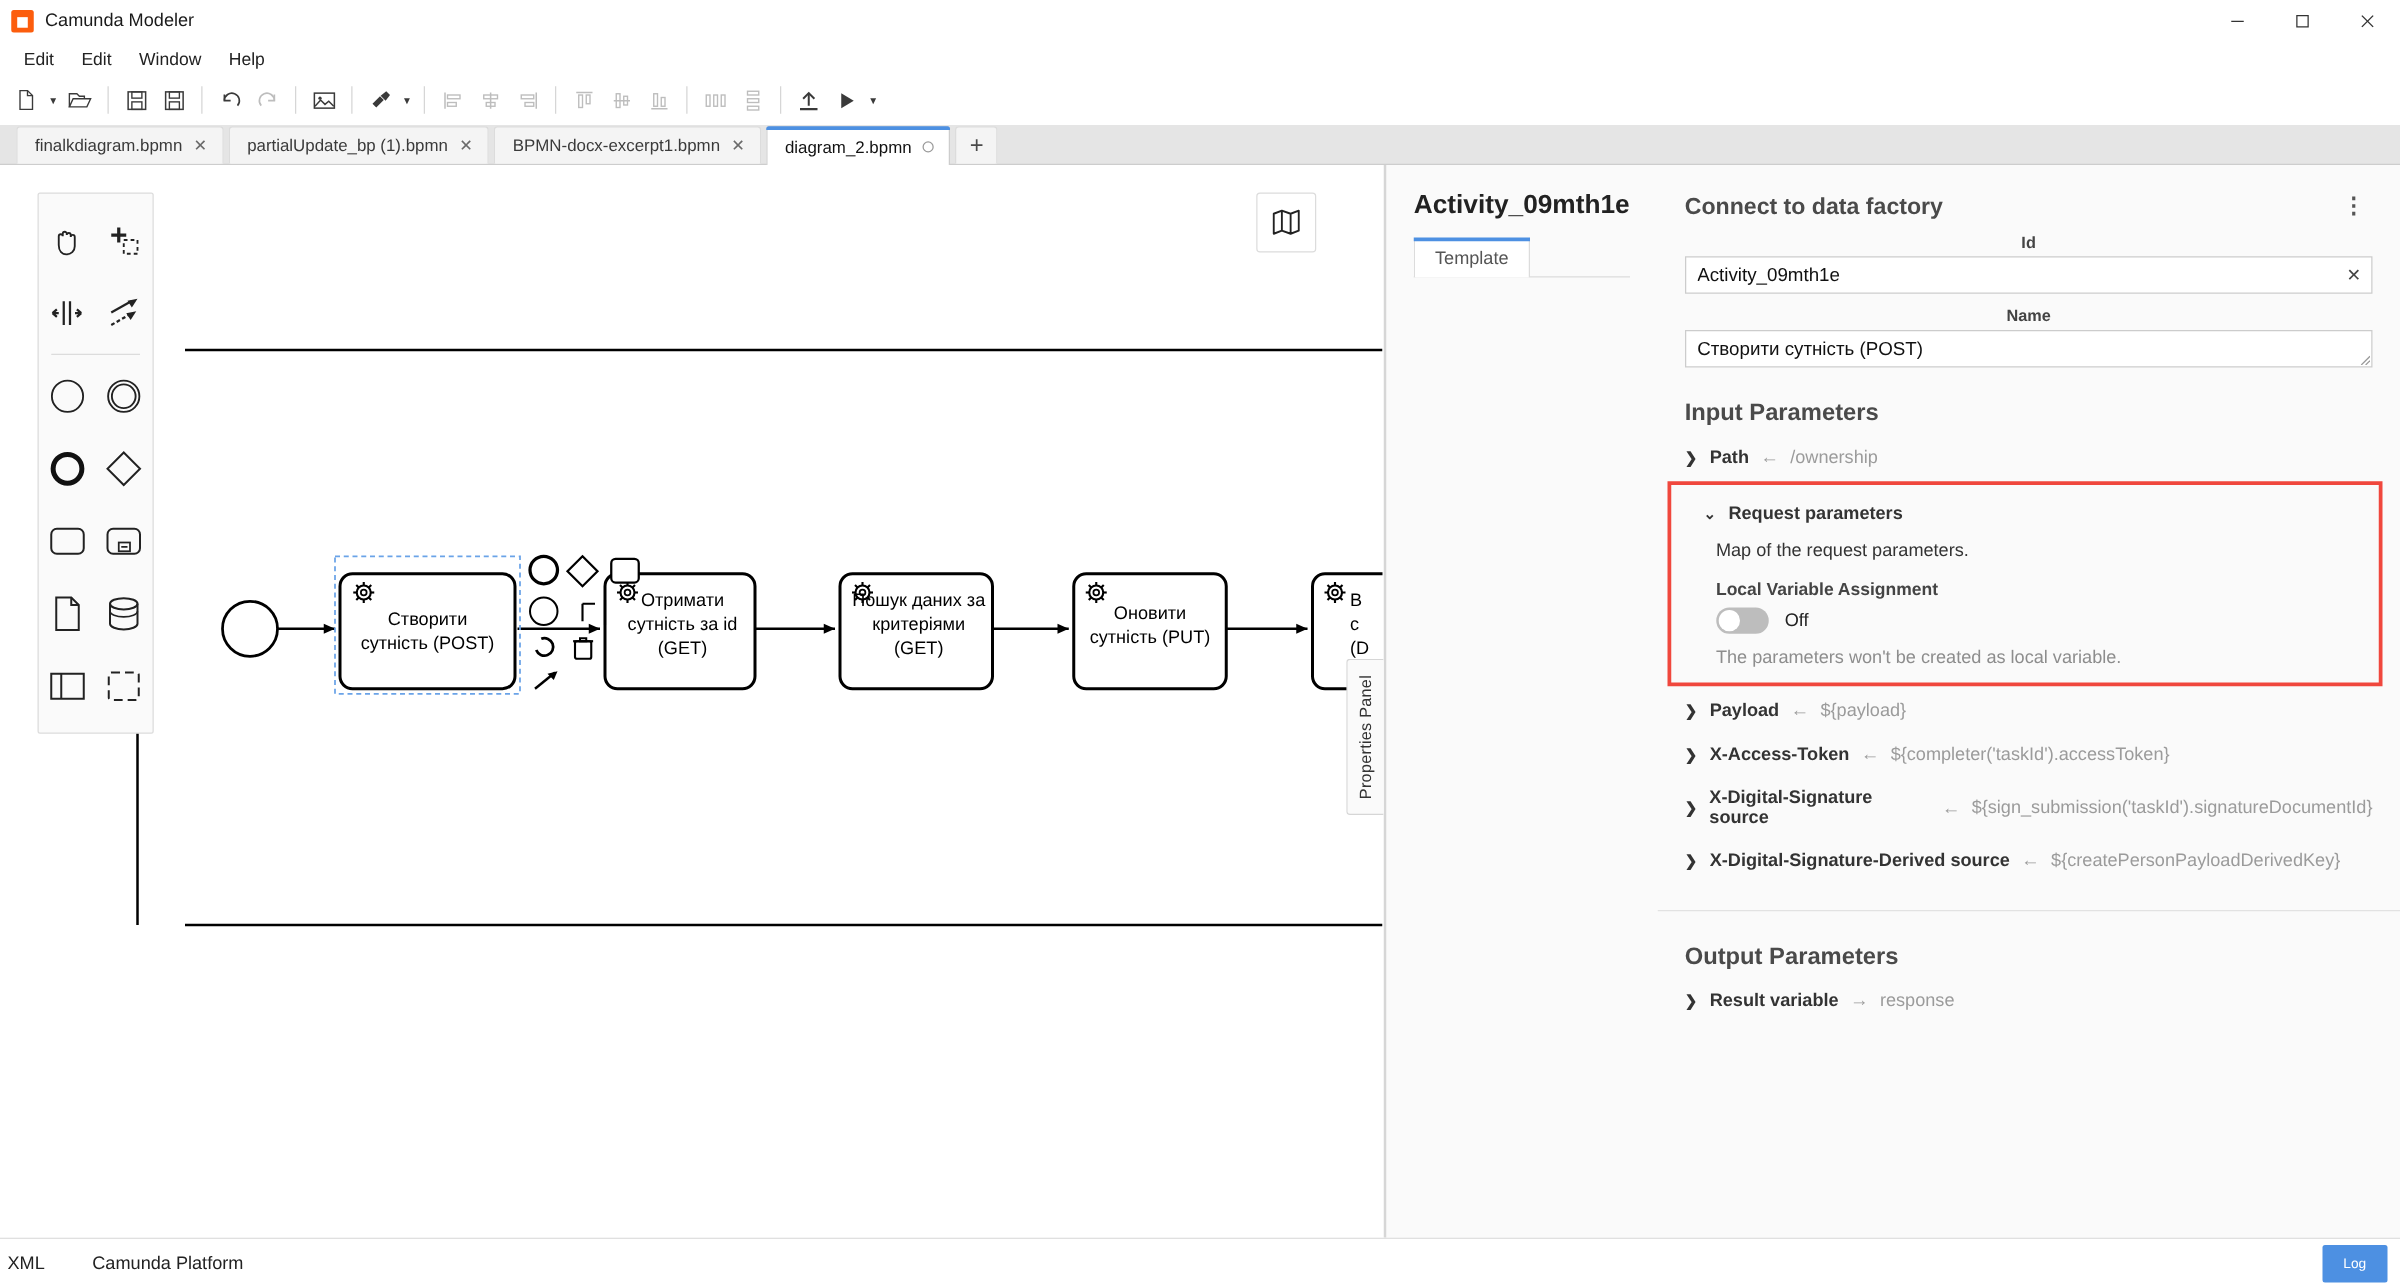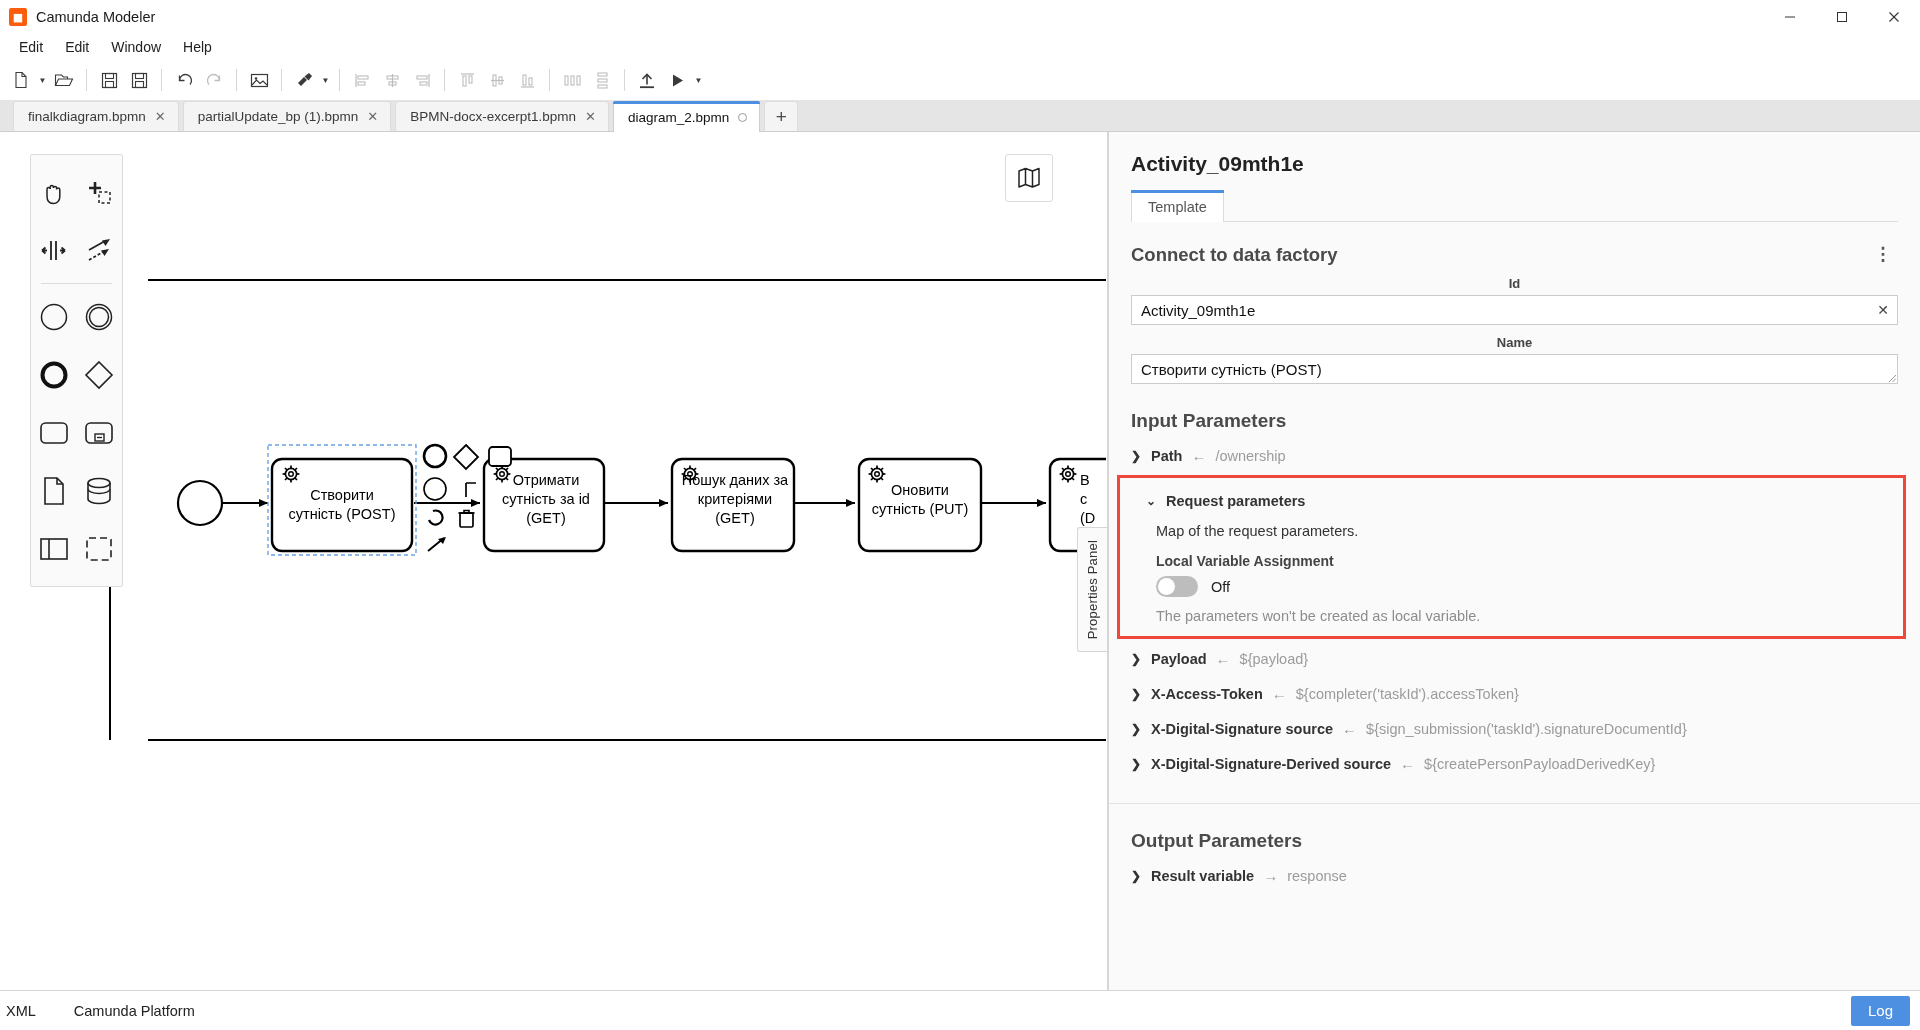--- a/index.html
+++ b/index.html
@@ -123,21 +123,21 @@
     writing-mode: vertical-rl; transform: rotate(180deg);
     font-size: 13px; color: #333; letter-spacing: .2px;
   }
 
   
   .bpmn { position: absolute; inset: 0; }
 
   
   .props {
     width: 812px; flex: 0 0 812px; background: #fafafa;
-    border-left: 1px solid #d6d6d6; display: flex; flex-direction: column;
+    border-left: 1px solid #d6d6d6; display: flex; flex-direction: row;
     overflow: hidden; position: relative;
   }
   .props-head { padding: 20px 22px 0 22px; }
   .props-title { font-size: 21px; font-weight: bold; color: #222; }
   .props-tabs { display: flex; margin-top: 14px; border-bottom: 1px solid #dcdcdc; }
   .ptab {
     padding: 8px 16px 7px 16px; font-size: 14.5px; color: #555;
     background: #fff; border: 1px solid #dcdcdc; border-bottom: none;
     position: relative; border-radius: 2px 2px 0 0; margin-bottom: -1px;
   }
@@ -210,21 +210,21 @@
   .sec-divider { height: 1px; background: #e2e2e2; margin: 22px 0 0 0; }
 
   
   .statusbar {
     height: 40px; flex: 0 0 40px; border-top: 1px solid #d6d6d6;
     display: flex; align-items: center; background: #fff; 
     gap: 26px; font-size: 14.5px; color: #222;
   }
   .sb-item { padding: 4px 6px; }
   .log-btn {
-    margin-left: auto; background: #4d90e2; color: #fff; font-size: 15px;
+    margin-left: auto; background: #4d90e2; color: #fff; font-size: 11px;
     padding: 6px 17px; height: 30px; display: flex; align-items: center;
     border-radius: 2px; margin-right: 10px;
   }
 
   svg { display: block; }
 </style>
 </head>
 <body>
 
 <div class="titlebar">

